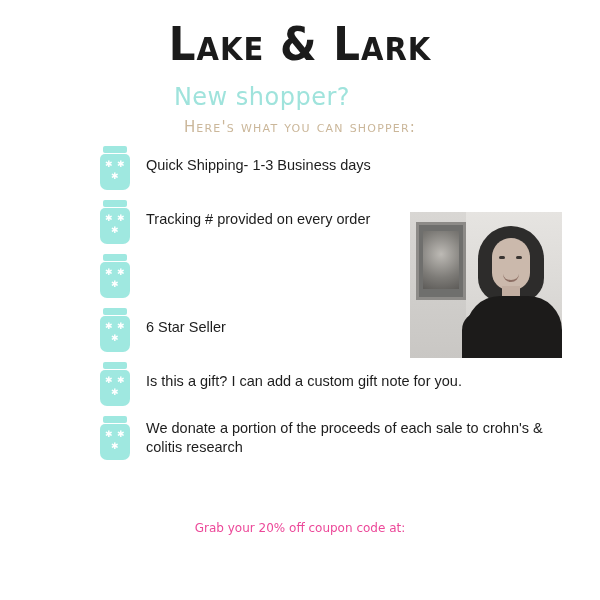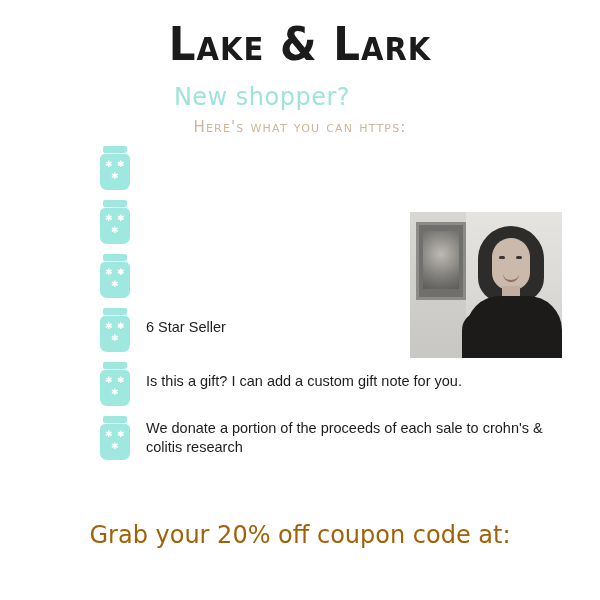--- a/index.html
+++ b/index.html
@@ -174,64 +174,66 @@
   }
 
   
   .coupon-line {
     position: absolute;
     top: 521px;
     left: 0;
     width: 600px;
     text-align: center;
     font-family: "DejaVu Sans", sans-serif;
-    font-size: 24px;
-    color: #a16207;
+    font-size: 12px;
+    color: #ec4899;
   }
   .coupon-url {
     position: absolute;
     top: 549px;
     left: 0;
     width: 600px;
     text-align: center;
     font-family: "Liberation Sans", sans-serif;
     font-size: 21px;
     font-weight: bold;
     color: #111111;
   }
 </style>
 </head>
 <body>
 
 <div class="page">
 
   <div class="brand-title">Lake &amp; Lark</div>
   <div class="subtitle">New shopper?</div>
-  <div class="tagline">Here's what you can https:</div>
+  <div class="tagline">Here's what you can shopper:</div>
 
   <div class="benefits">
 
     <div class="benefit-row">
       <span class="jar">
         <span class="lid"></span>
           <span class="body"></span>
         <span class="star s1">✱</span>
           <span class="star s2">✱</span>
           <span class="star s3">✱</span>
       </span>
-    </div>
-
-    <div class="benefit-row">
-      <span class="jar">
-        <span class="lid"></span>
-          <span class="body"></span>
-        <span class="star s1">✱</span>
-          <span class="star s2">✱</span>
-          <span class="star s3">✱</span>
-      </span>
+      <span class="benefit-text">Quick Shipping- 1-3 Business days</span>
+    </div>
+
+    <div class="benefit-row">
+      <span class="jar">
+        <span class="lid"></span>
+          <span class="body"></span>
+        <span class="star s1">✱</span>
+          <span class="star s2">✱</span>
+          <span class="star s3">✱</span>
+      </span>
+      <span class="benefit-text">Tracking # provided on every order</span>
     </div>
 
     <div class="benefit-row">
       <span class="jar">
         <span class="lid"></span>
           <span class="body"></span>
         <span class="star s1">✱</span>
           <span class="star s2">✱</span>
           <span class="star s3">✱</span>
       </span>

